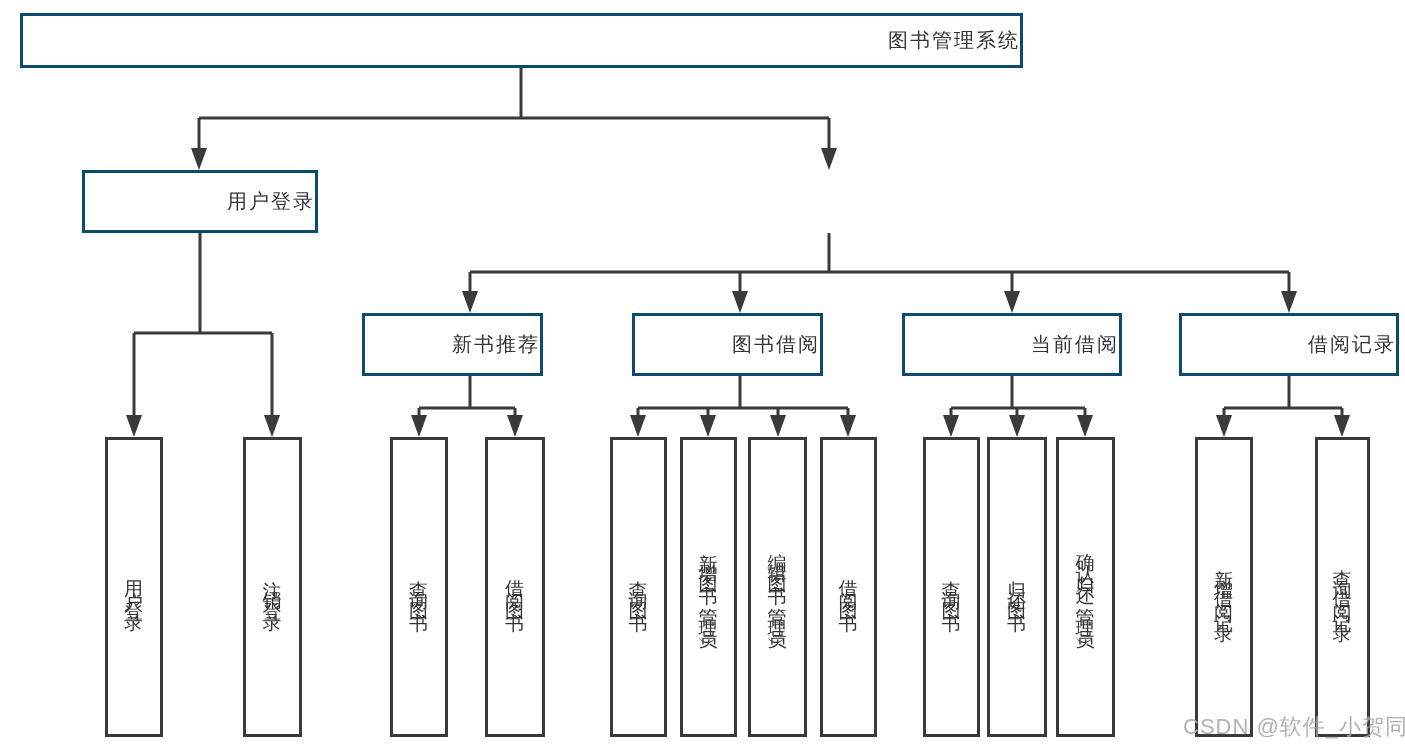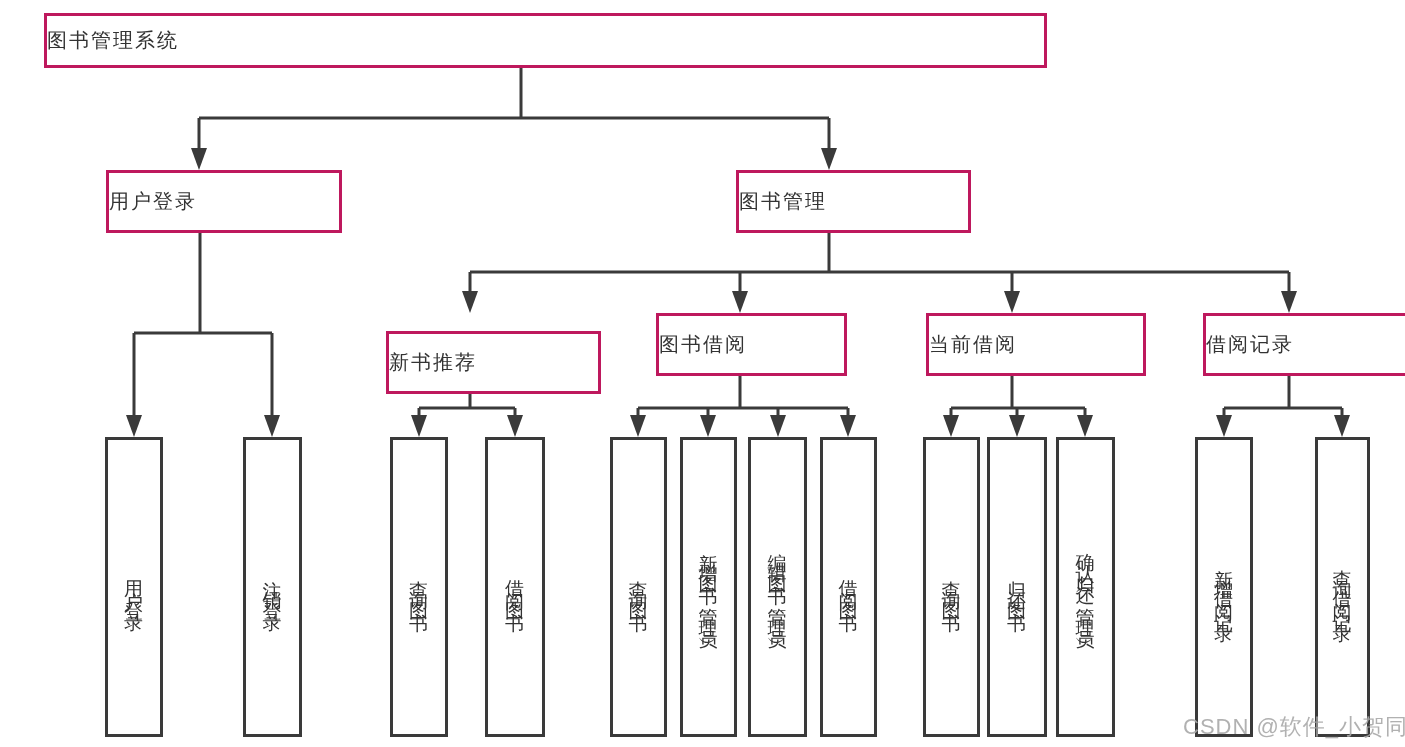--- a/index.html
+++ b/index.html
@@ -2,23 +2,23 @@
 <html><head>
 <meta charset="utf-8">
 <style>
   html,body{margin:0;padding:0;background:#ffffff;}
   .canvas{
     position:relative;width:1405px;height:747px;background:#ffffff;overflow:hidden;
     font-family:"Liberation Sans","DejaVu Sans",sans-serif;
   }
   .connectors{position:absolute;left:0;top:0;z-index:1;}
   .node{
-    position:absolute;background:#ffffff;border:3px solid #be185d;box-sizing:border-box;
-    display:flex;align-items:center;justify-content:flex-start;
-    font-size:20px;letter-spacing:2px;color:#333333;z-index:2;margin-left:24px;
+    position:absolute;background:#ffffff;border:3px solid #0c4a6e;box-sizing:border-box;
+    display:flex;align-items:center;justify-content:flex-end;
+    font-size:20px;letter-spacing:2px;color:#333333;z-index:2;
   }
   .vnode{
     position:absolute;background:#ffffff;border:3px solid #3a3a3a;box-sizing:border-box;
     display:flex;align-items:center;justify-content:center;
     font-size:19px;color:#333333;z-index:2;
   }
   .vnode span{
     writing-mode:vertical-lr;text-orientation:mixed;letter-spacing:11px;line-height:1;
   }
   .watermark{
@@ -64,25 +64,22 @@
     </g>
   </svg>
 
   <div class="node" style="left:20px;top:13px;width:1003px;height:55px">
     <span>图书管理系统</span>
   </div>
 
   <div class="node" style="left:82px;top:170px;width:236px;height:63px">
     <span>用户登录</span>
   </div>
-  <div class="node" style="left:712px;top:170px;width:235px;height:63px">
-    <span>图书管理</span>
-  </div>
 
-  <div class="node" style="left:362px;top:331px;width:215px;height:63px">
+  <div class="node" style="left:362px;top:313px;width:181px;height:63px">
     <span>新书推荐</span>
   </div>
   <div class="node" style="left:632px;top:313px;width:191px;height:63px">
     <span>图书借阅</span>
   </div>
   <div class="node" style="left:902px;top:313px;width:220px;height:63px">
     <span>当前借阅</span>
   </div>
   <div class="node" style="left:1179px;top:313px;width:220px;height:63px">
     <span>借阅记录</span>

